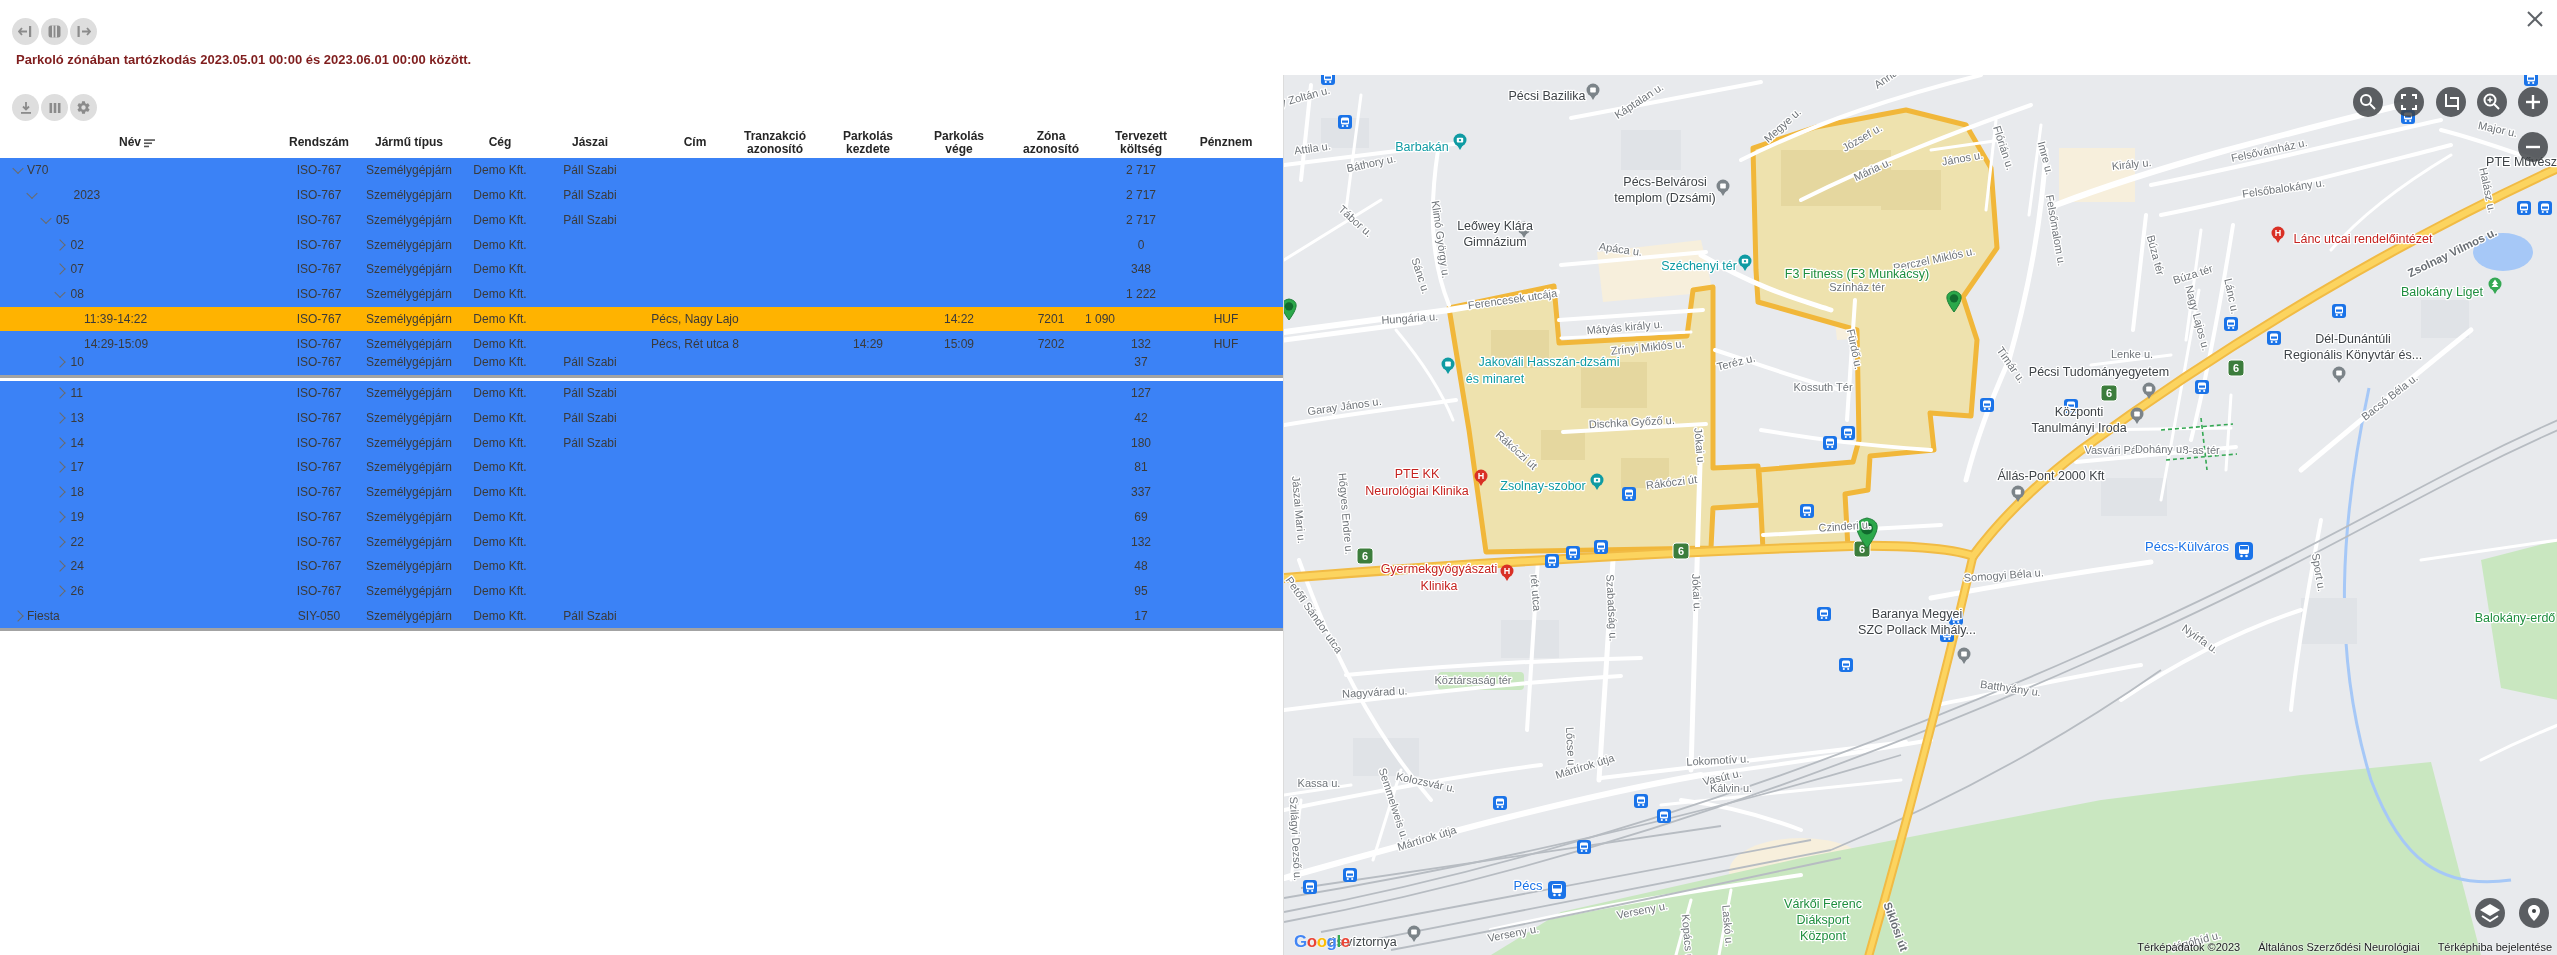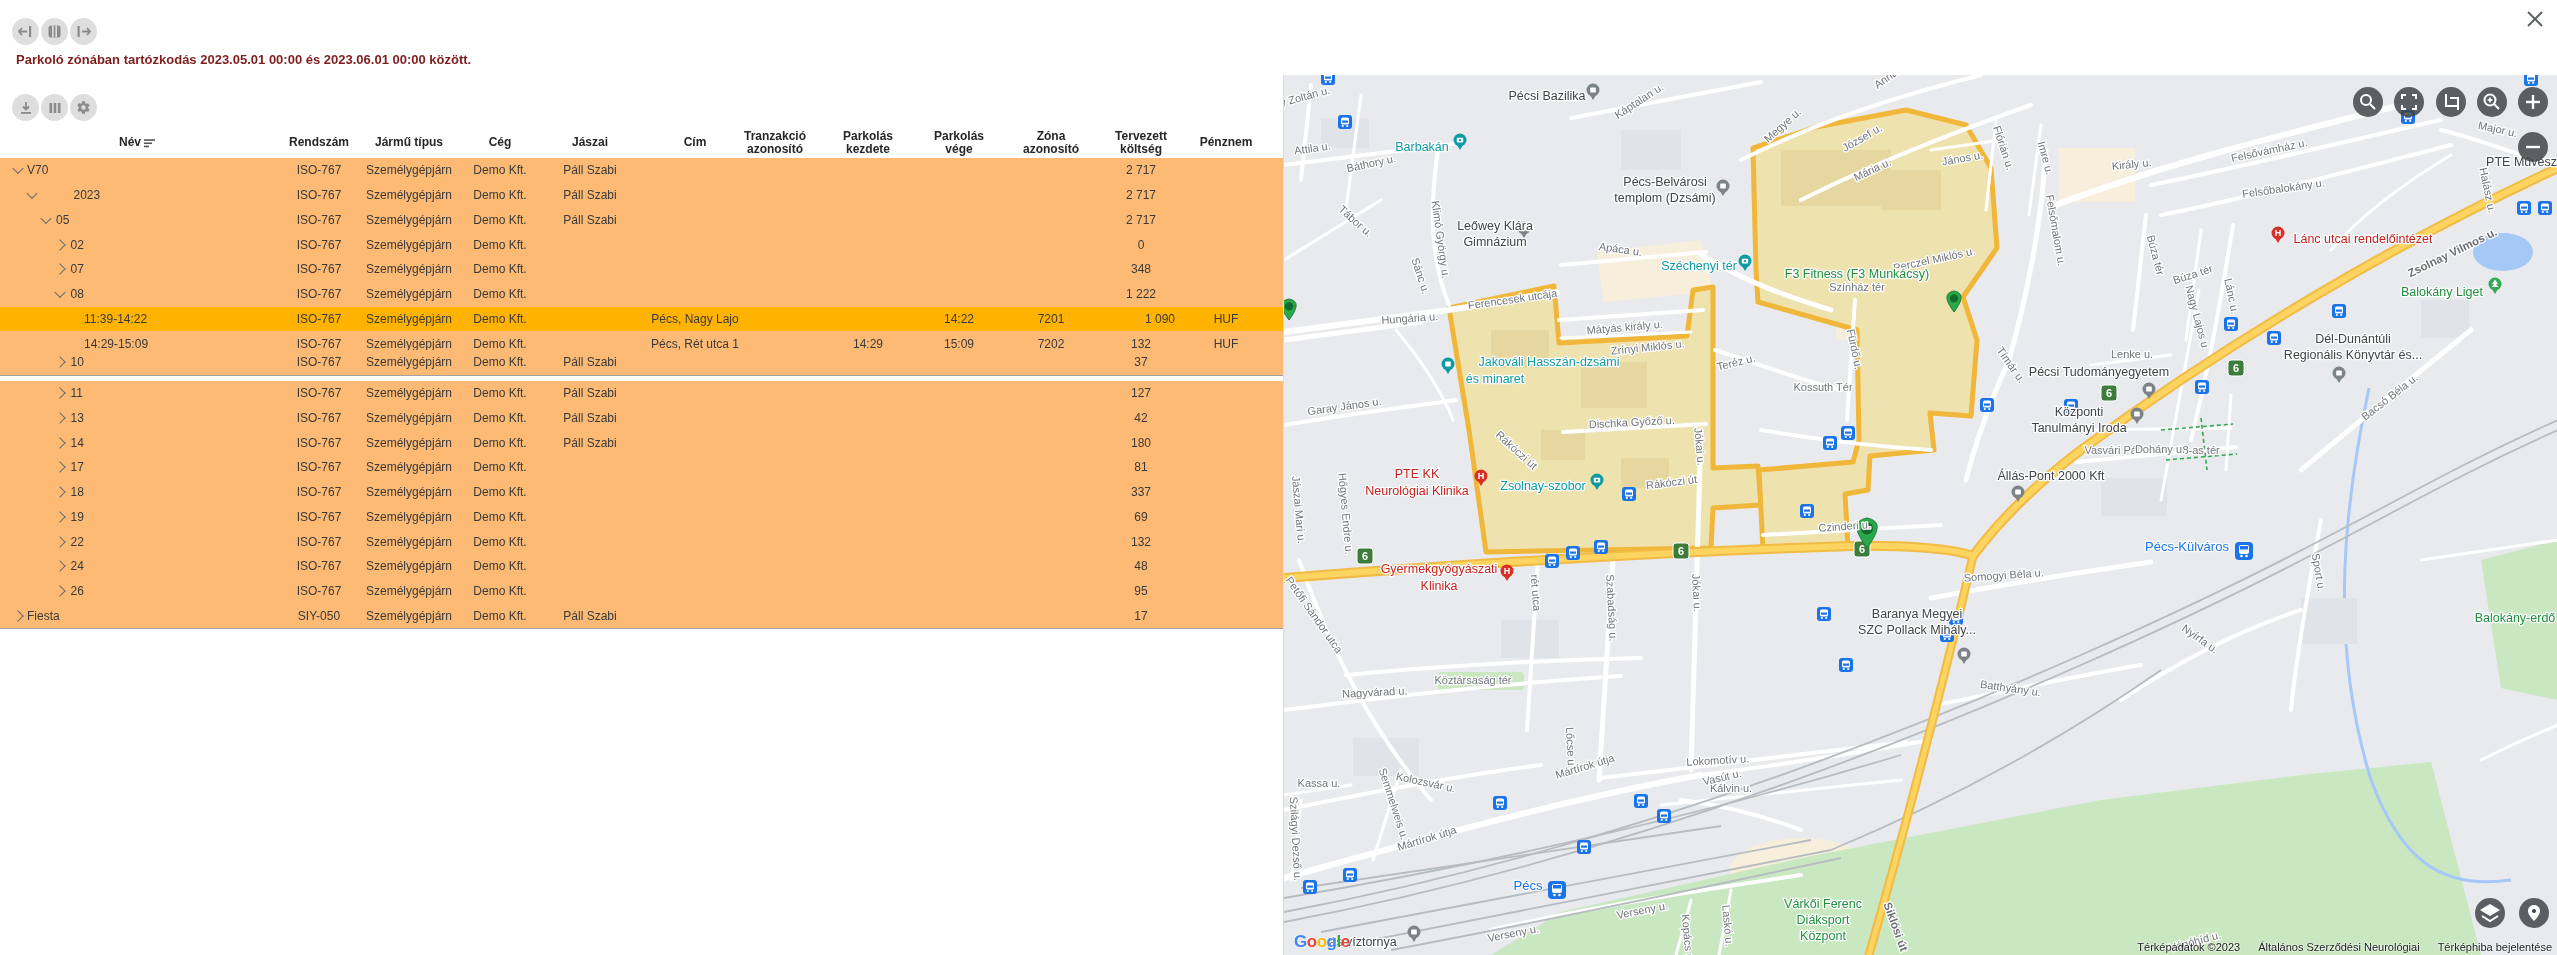--- a/index.html
+++ b/index.html
@@ -5,21 +5,21 @@
   html,body{margin:0;padding:0;background:#fff;font-family:"Liberation Sans",sans-serif;}
   body{width:2557px;height:955px;overflow:hidden;position:relative;}
   
   .panel{position:absolute;left:0;top:0;width:1283px;height:955px;background:#fff;}
   .circle-btn{position:absolute;width:27px;height:27px;border-radius:50%;background:#dedede;display:flex;align-items:center;justify-content:center;cursor:pointer;}
   .circle-btn svg{display:block;}
   .report-title{position:absolute;left:16px;top:52px;font-size:13px;font-weight:bold;color:#7f1d1d;white-space:nowrap;}
   .thead{position:absolute;left:0;top:127px;width:1283px;height:31px;border-bottom:1px solid #d9d9d9;}
   .hcell{position:absolute;transform:translateX(-50%);text-align:center;font-size:12px;font-weight:bold;color:#262626;line-height:13.5px;top:50%;translate:0 -50%;cursor:pointer;white-space:nowrap;}
   .rows{position:absolute;left:0;top:158px;width:1283px;}
-  .trow{position:absolute;left:0;width:1283px;height:24.75px;border-bottom:1px solid #a3a3a3;background:#fdba74;}
+  .trow{position:absolute;left:0;width:1283px;height:24.75px;border-bottom:3px solid #a3a3a3;background:#3b82f6;}
   .trow.hl{background:#FFB300;border-bottom:1px solid #FFB300;}
   .tcell{position:absolute;top:50%;transform:translate(-50%,-50%);font-size:12px;color:#3a3a3a;white-space:nowrap;}
   .namecell{position:absolute;top:50%;transform:translateY(-50%);font-size:12px;color:#3a3a3a;white-space:nowrap;}
   .chev{position:absolute;top:50%;width:7px;height:7px;border-right:1.6px solid #6b6b6b;border-bottom:1.6px solid #6b6b6b;cursor:pointer;}
   .chev.exp{transform:translateY(-70%) rotate(45deg);}
   .chev.col{transform:translateY(-50%) rotate(-45deg);}
   
   .map-wrap{position:absolute;left:1283px;top:75px;width:1274px;height:880px;border-left:1px solid #dcdcdc;}
   svg text{font-family:"Liberation Sans",sans-serif;}
   .ml{paint-order:stroke;stroke:#ffffff;stroke-width:2.6px;stroke-linejoin:round;}
@@ -183,29 +183,29 @@
       </div>
       <div class="trow hl" style="top: 148.5px;">
         <span class="namecell" style="left: 84px;">11:39-14:22</span>
         <span class="tcell" style="left: 319px;">ISO-767</span>
         <span class="tcell" style="left: 409px;">Személygépjárn</span>
         <span class="tcell" style="left: 500px;">Demo Kft.</span>
         <span class="tcell" style="left: 695px;">Pécs, Nagy Lajo</span>
         <span class="tcell" style="left: 868px; margin-top: 40px;">11:39</span>
         <span class="tcell" style="left: 959px;">14:22</span>
         <span class="tcell" style="left: 1051px;">7201</span>
-        <span class="tcell" style="left: 1160px;">1 090</span>
+        <span class="tcell" style="left: 1100px;">1 090</span>
         <span class="tcell" style="left: 1226px;">HUF</span>
       </div>
       <div class="trow" style="top: 173.25px;">
         <span class="namecell" style="left: 84px;">14:29-15:09</span>
         <span class="tcell" style="left: 319px;">ISO-767</span>
         <span class="tcell" style="left: 409px;">Személygépjárn</span>
         <span class="tcell" style="left: 500px;">Demo Kft.</span>
-        <span class="tcell" style="left: 695px;">Pécs, Rét utca 1</span>
+        <span class="tcell" style="left: 695px;">Pécs, Rét utca 8</span>
         <span class="tcell" style="left: 868px;">14:29</span>
         <span class="tcell" style="left: 959px;">15:09</span>
         <span class="tcell" style="left: 1051px;">7202</span>
         <span class="tcell" style="left: 1141px;">132</span>
         <span class="tcell" style="left: 1226px;">HUF</span>
       </div>
       <div class="trow" style="top: 192px;">
         <span class="chev col" style="left: 56px;"></span>
         <span class="namecell" style="left: 70.5px;">10</span>
         <span class="tcell" style="left: 319px;">ISO-767</span>

